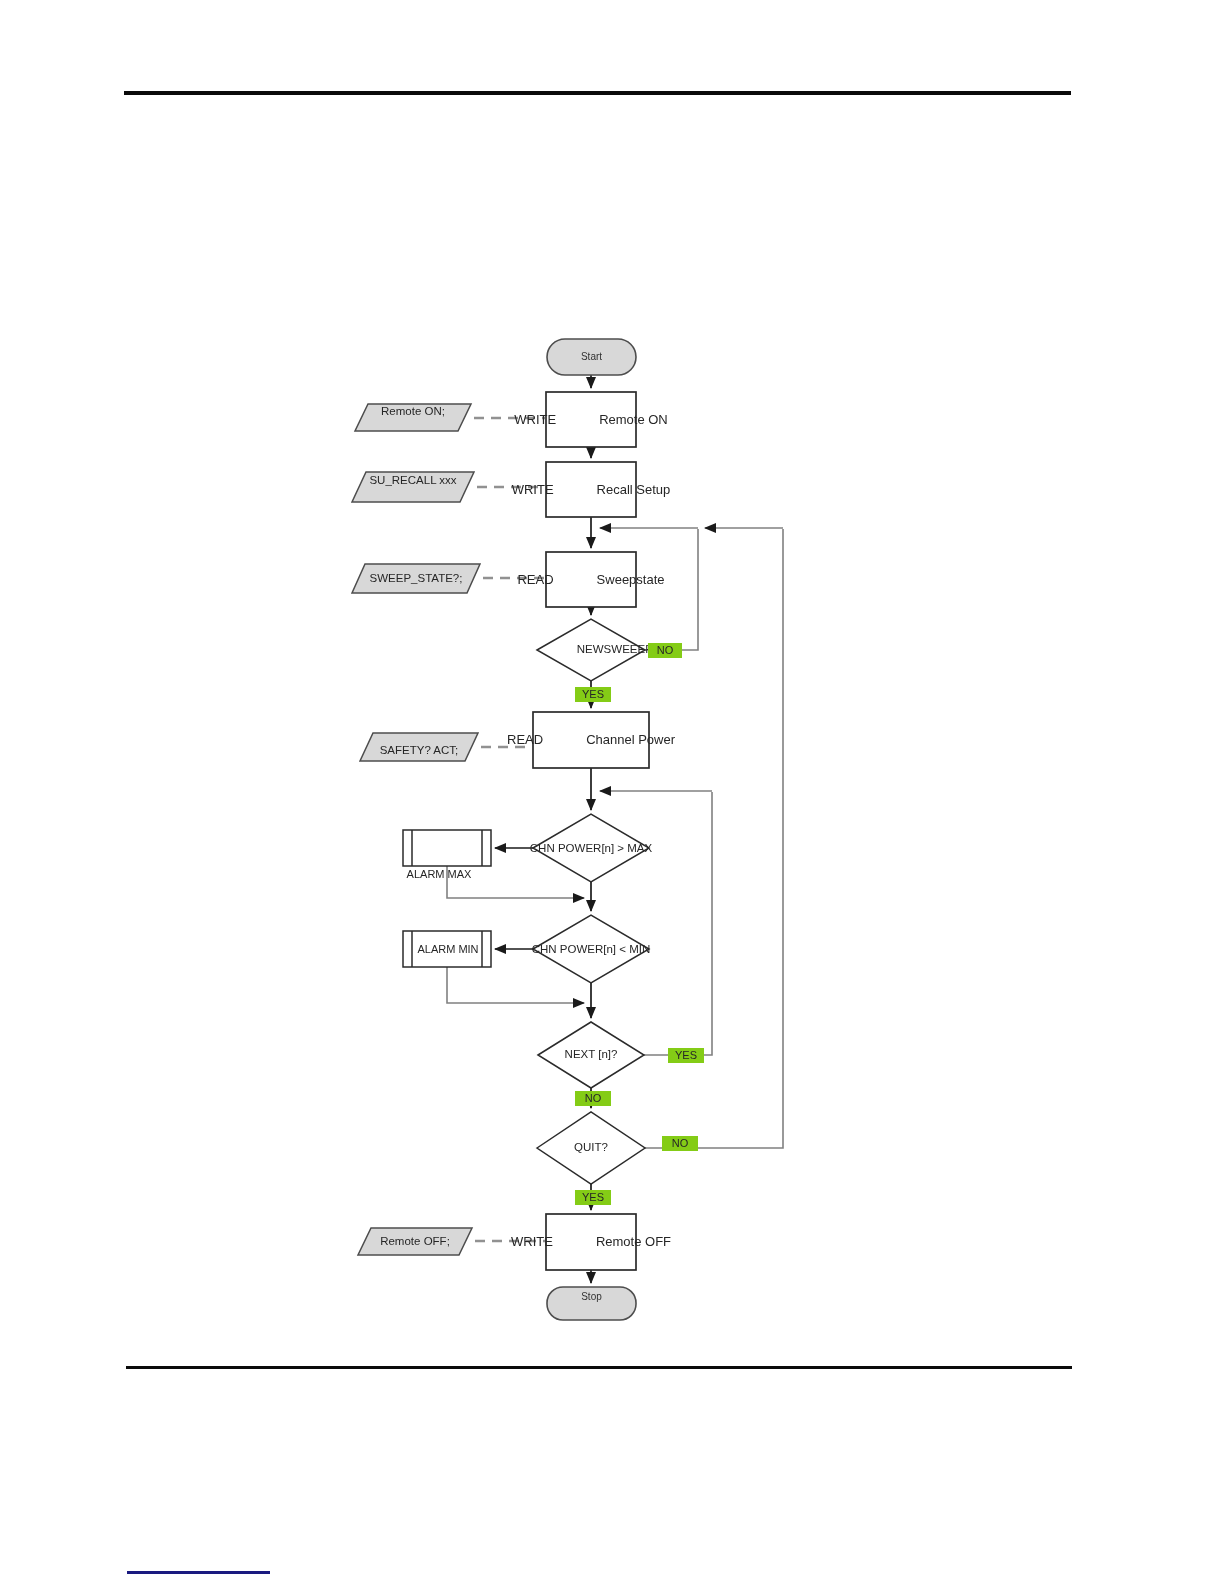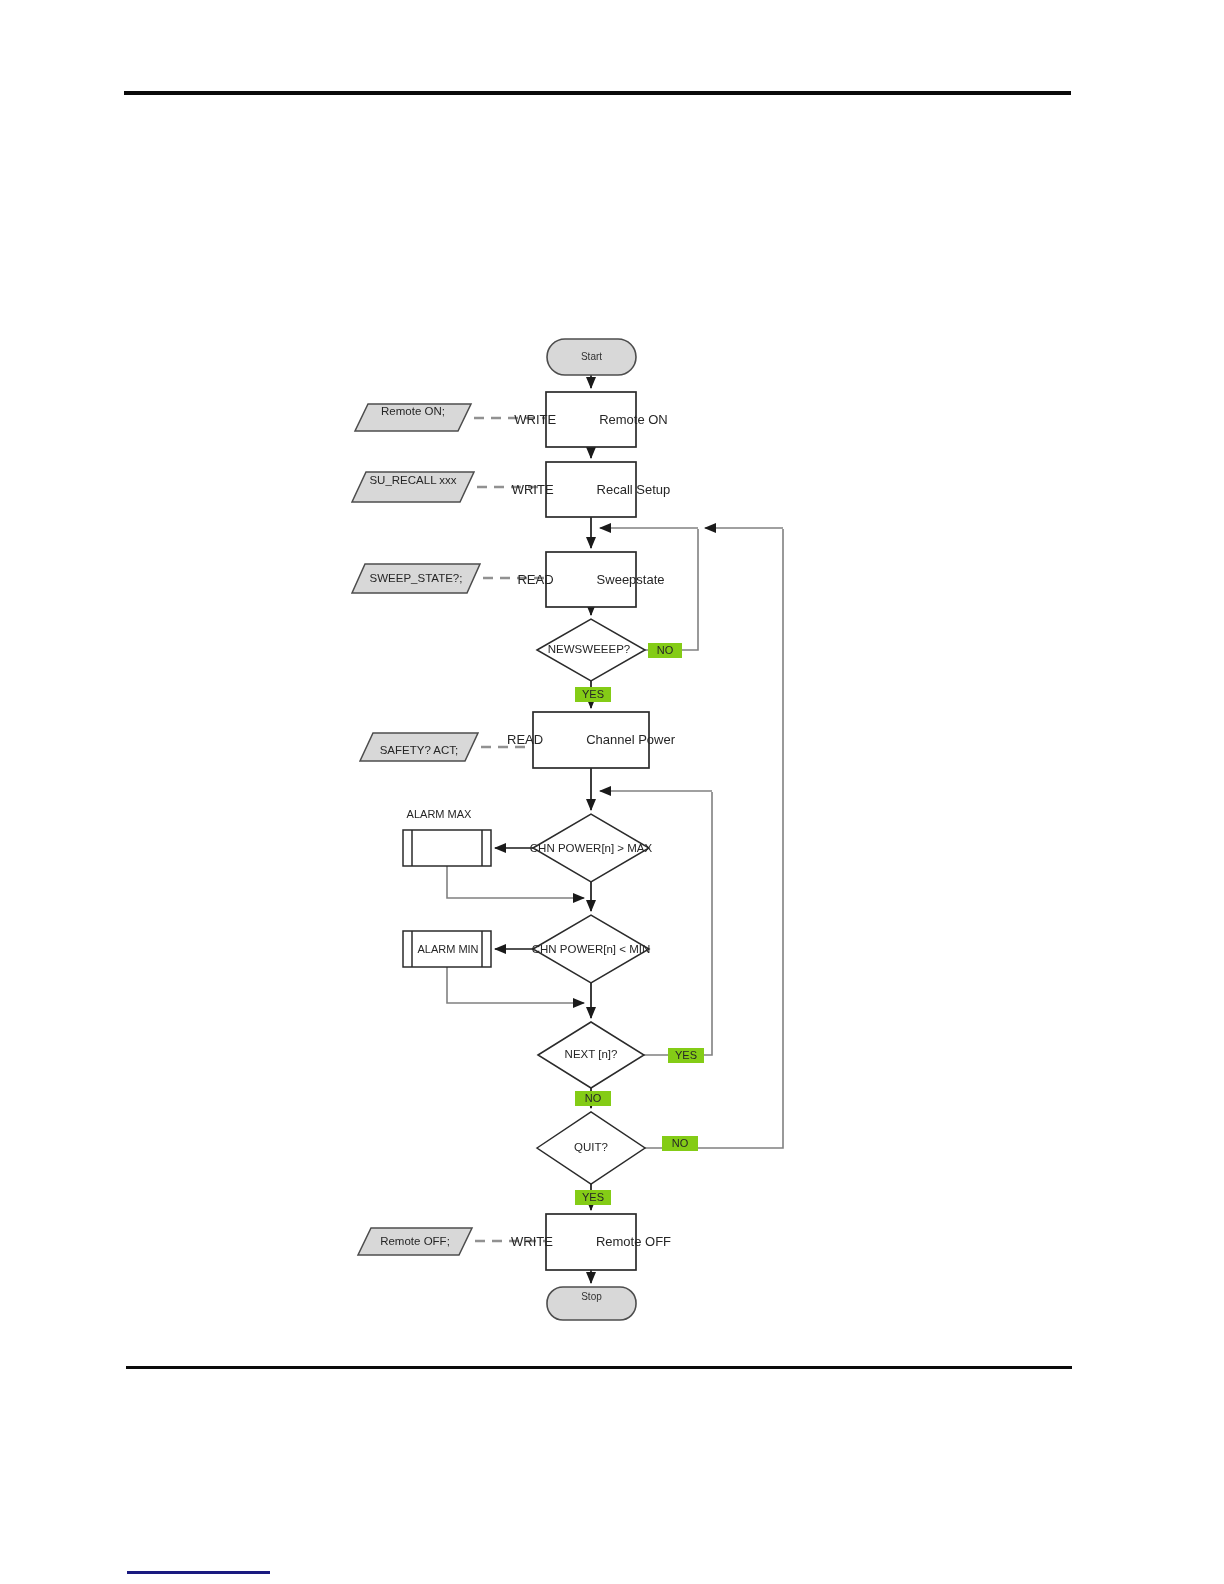--- a/index.html
+++ b/index.html
@@ -113,29 +113,29 @@
 
   <div class="lbl proc-lbl" style="left:546px;top:392px;width:90px;height:55px;"><span>WRITE</span><span>Remote ON</span></div>
   <div class="lbl io-lbl" style="left:355px;top:404px;width:116px;height:16px;">Remote ON;</div>
 
   <div class="lbl proc-lbl" style="left:546px;top:462px;width:90px;height:55px;"><span>WRITE</span><span>Recall Setup</span></div>
   <div class="lbl io-lbl" style="left:352px;top:472px;width:122px;height:18px;">SU_RECALL xxx</div>
 
   <div class="lbl proc-lbl" style="left:546px;top:552px;width:90px;height:55px;"><span>READ</span><span>Sweepstate</span></div>
   <div class="lbl io-lbl" style="left:352px;top:564px;width:128px;height:29px;">SWEEP_STATE?;</div>
 
-  <div class="lbl dec-lbl" style="left:529px;top:628px;width:120px;height:44px;"><span>NEW</span><span>SWEEEP?</span></div>
+  <div class="lbl dec-lbl" style="left:558px;top:628px;width:120px;height:44px;"><span>NEW</span><span>SWEEEP?</span></div>
   <div class="lbl branch-lbl" style="left:648px;top:643px;width:30px;height:15px;">NO</div>
   <div class="lbl branch-lbl" style="left:575px;top:687px;width:32px;height:15px;">YES</div>
 
   <div class="lbl proc-lbl" style="left:533px;top:712px;width:116px;height:56px;"><span>READ</span><span>Channel Power</span></div>
   <div class="lbl io-lbl" style="left:360px;top:733px;width:118px;height:36px;">SAFETY? ACT;</div>
 
   <div class="lbl dec-lbl" style="left:531px;top:832px;width:120px;height:33px;"><span>CHN POWER</span><span>[n] &gt; MAX</span></div>
-  <div class="lbl alarm-lbl" style="left:412px;top:796px;width:54px;height:36px;">ALARM MAX</div>
+  <div class="lbl alarm-lbl" style="left:412px;top:856px;width:54px;height:36px;">ALARM MAX</div>
 
   <div class="lbl dec-lbl" style="left:531px;top:933px;width:120px;height:33px;"><span>CHN POWER</span><span>[n] &lt; MIN</span></div>
   <div class="lbl alarm-lbl" style="left:412px;top:931px;width:72px;height:36px;">ALARM MIN</div>
 
   <div class="lbl dec-lbl" style="left:531px;top:1047px;width:120px;height:16px;">NEXT [n]?</div>
   <div class="lbl branch-lbl" style="left:668px;top:1048px;width:32px;height:15px;">YES</div>
   <div class="lbl branch-lbl" style="left:575px;top:1091px;width:32px;height:15px;">NO</div>
 
   <div class="lbl dec-lbl" style="left:531px;top:1140px;width:120px;height:16px;">QUIT?</div>
   <div class="lbl branch-lbl" style="left:662px;top:1136px;width:32px;height:15px;">NO</div>

